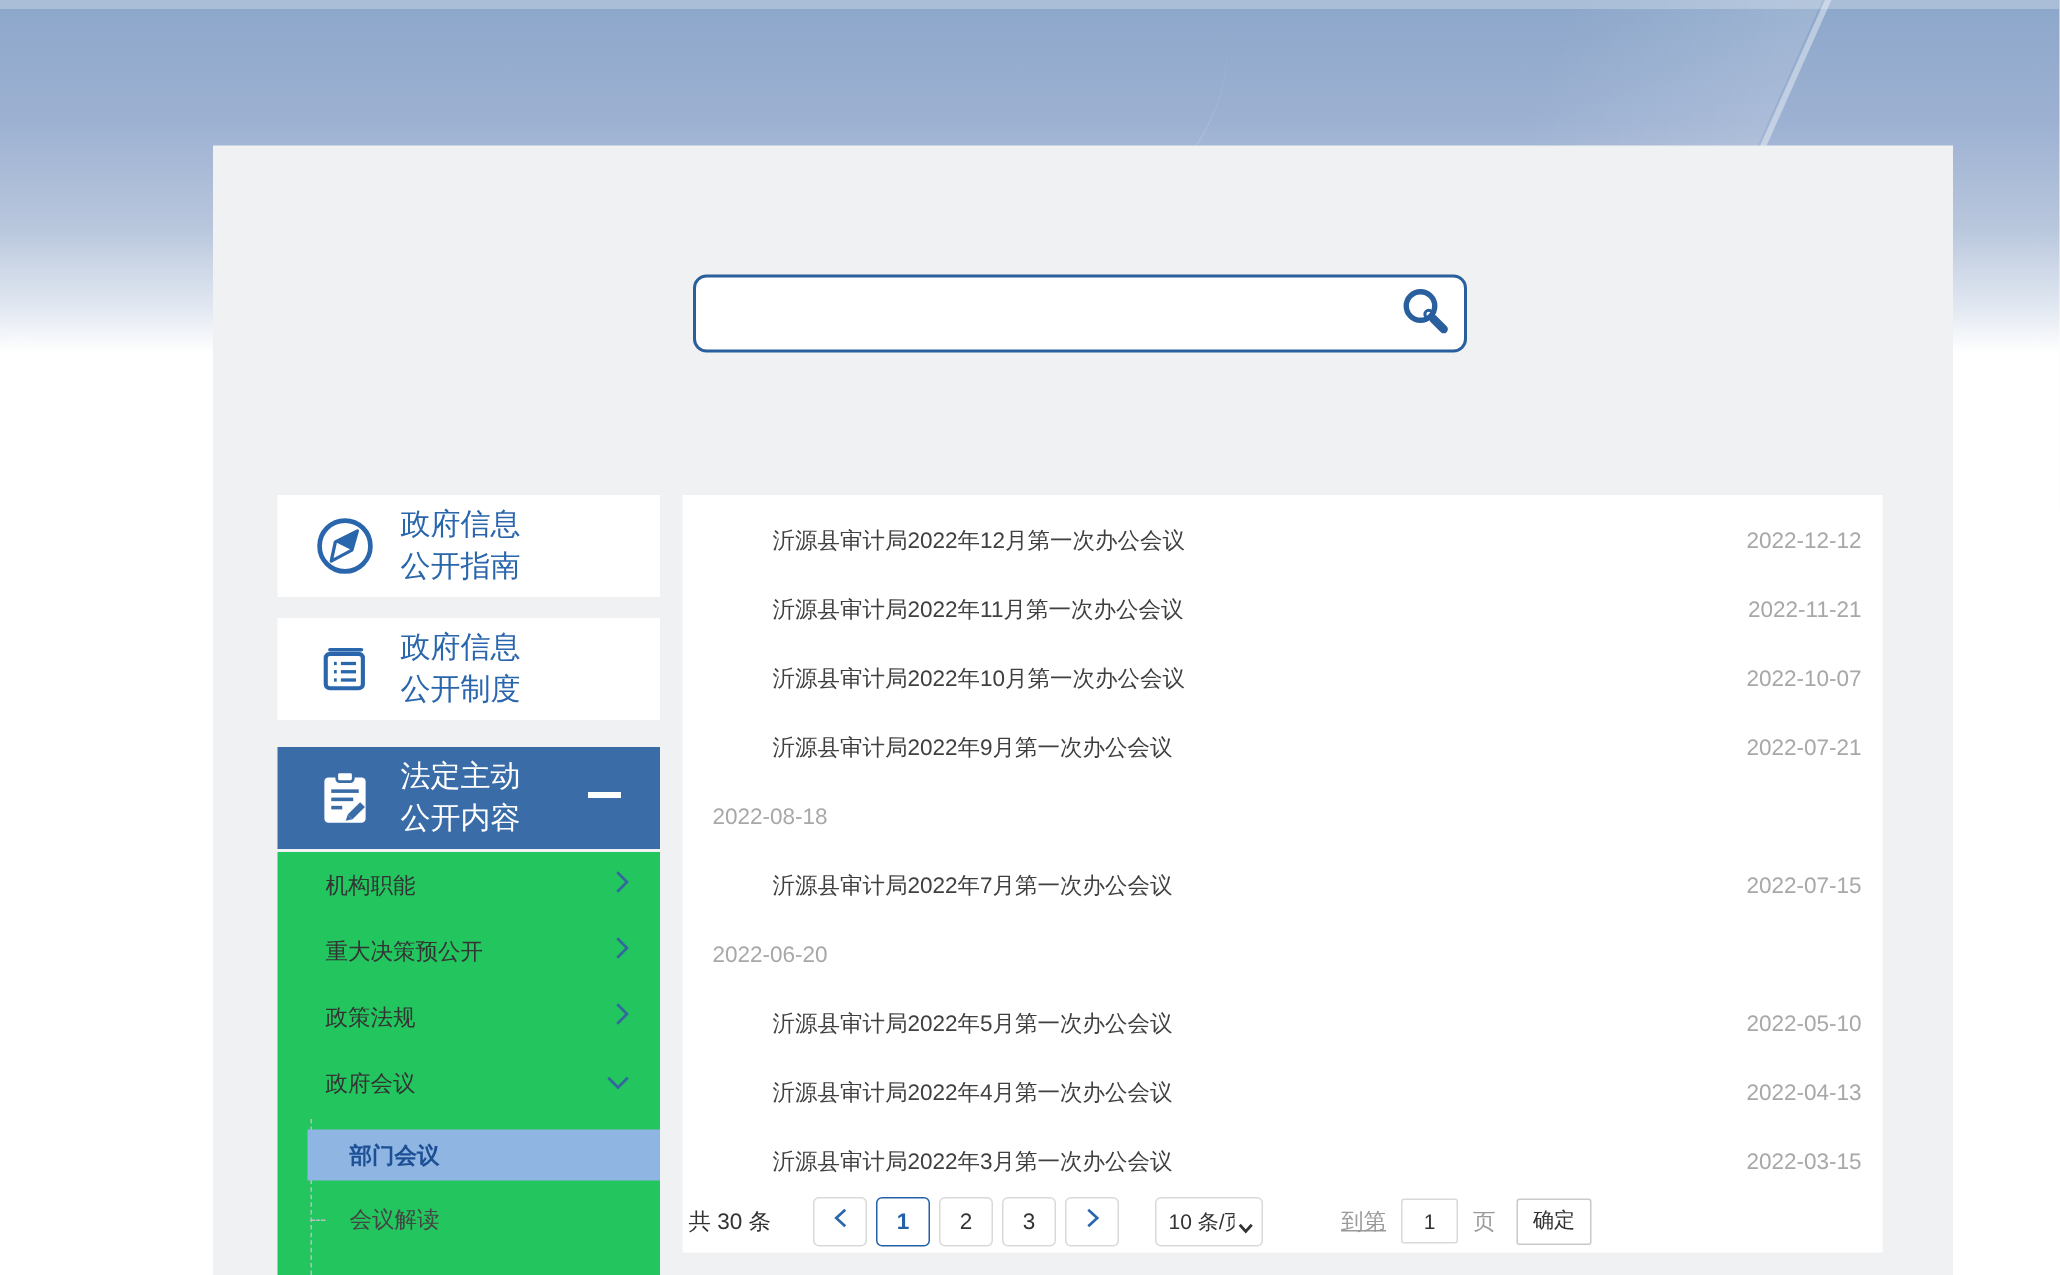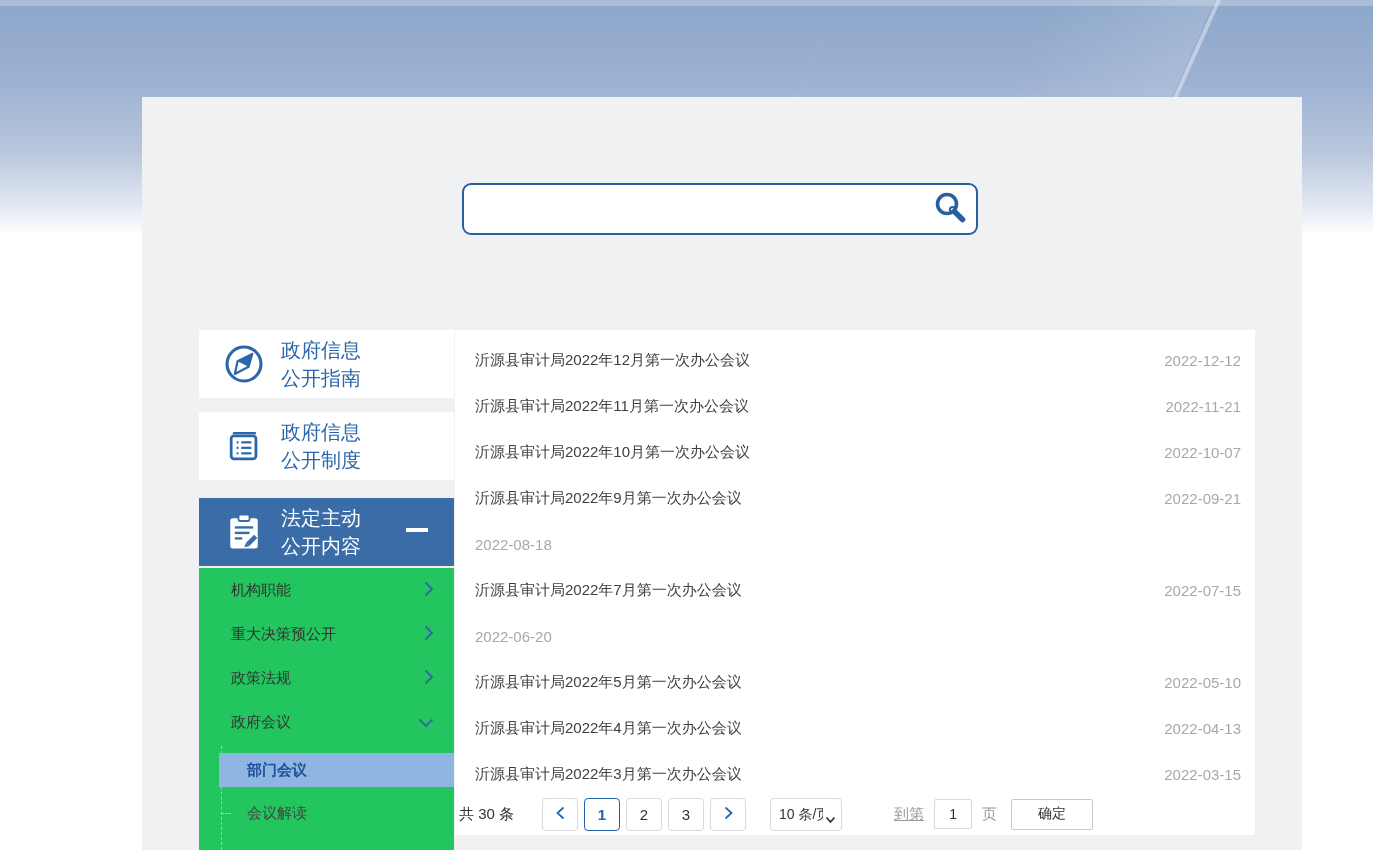--- a/index.html
+++ b/index.html
@@ -26,21 +26,21 @@
 
   
   .searchbox { position:absolute; left:320px; top:86px; width:516px; height:52px;
     background:#fff; border:2px solid #2a5f9e; border-radius:9px; display:flex; align-items:center; }
   .searchbox input { flex:1; height:100%; border:none; outline:none; background:transparent;
     font-size:16px; padding:0 14px; color:#333; }
   .search-btn { width:44px; height:44px; border:none; background:transparent; cursor:pointer;
     display:flex; align-items:center; justify-content:center; margin-right:4px; }
 
   
-  .sidebar { position:absolute; left:57px; top:233px; width:305px; height:520px; }
+  .sidebar { position:absolute; left:43px; top:233px; width:305px; height:520px; }
   .side-card { position:absolute; left:0; width:255px; height:68px; background:#fff;
     display:flex; align-items:center; cursor:pointer; }
   .side-card .icn { width:46px; margin-left:22px; display:flex; align-items:center; justify-content:center; }
   .side-card .txt { margin-left:14px; font-size:20px; line-height:28px; color:#2a66ac; }
   .side-card.active { background:#3a6ca8; }
   .side-card.active .txt { color:#fff; }
   .side-card .minus { position:absolute; right:26px; top:30px; width:22px; height:4px; background:#fff; }
 
   .side-menu { position:absolute; left:0; top:238px; width:255px; height:282px; background:#22c55e; }
   .menu-row { height:44px; display:flex; align-items:center; justify-content:space-between;
@@ -54,21 +54,21 @@
     font-size:15px; font-weight:bold; color:#1c4f94; z-index:2; cursor:pointer; }
   .sub-item { position:absolute; left:20px; top:228px; width:235px; height:34px;
     display:flex; align-items:center; padding-left:28px; font-size:15px; color:#444;
     z-index:2; cursor:pointer; }
 
   
   .listpanel { position:absolute; left:313px; top:233px; width:800px; height:505px;
     background:#fff; padding-top:7px; }
   .row { height:46px; display:flex; align-items:center; justify-content:space-between;
     padding:0 14px 0 20px; cursor:pointer; }
-  .row .t { font-size:15px; color:#404040; }
+  .row .t { font-size:15px; color:#404040;margin-left:40px; }
   .row .d { font-size:15px; color:#a8a8a8; }
 
   
   .pager { position:absolute; left:2px; top:466px; width:796px; height:36px;
     display:flex; align-items:center; font-size:15px; color:#333; }
   .pager .total { margin-left:2px; }
   .pg-btn { width:36px; height:33px; border:1px solid #d9d9d9; border-radius:4px; background:#fff;
     display:flex; align-items:center; justify-content:center; font-size:15px; color:#333;
     cursor:pointer; margin-right:6px; }
   .pg-btn.active { border:1px solid #2260a8; color:#2260a8; font-weight:bold; }
@@ -76,21 +76,21 @@
   .sel-wrap { position:relative; margin-left:18px; }
   .sel-wrap select { width:72px; height:33px; border:1px solid #d9d9d9; border-radius:4px;
     background:#fff; font-size:14px; color:#333; padding:0 18px 0 8px;
     -webkit-appearance:none; appearance:none; cursor:pointer;
     font-family:"Liberation Sans","DejaVu Sans",sans-serif; }
   .sel-wrap .car { position:absolute; right:6px; top:12px; pointer-events:none; }
   .goto { margin-left:52px; color:#9a9a9a;text-decoration:underline; }
   .goto-input { width:38px; height:30px; border:1px solid #d9d9d9; border-radius:2px;
     text-align:center; font-size:14px; color:#333; margin:0 10px; outline:none; }
   .goto-suffix { color:#9a9a9a; }
-  .confirm-btn { margin-left:14px; height:31px; padding:0 26px; background:#fff;
+  .confirm-btn { margin-left:14px; height:31px; padding:0 10px; background:#fff;
     border:1px solid #c9c9c9; border-radius:2px; font-size:14px; color:#333; cursor:pointer;
     font-family:"Liberation Sans","DejaVu Sans",sans-serif; }
 </style>
 </head>
 <body>
 
 <div class="hero">
   <div class="topline"></div>
   <div class="streak-b"></div>
   <div class="streak-a"></div>
@@ -220,21 +220,21 @@
     <div class="row">
       <span class="t">沂源县审计局2022年11月第一次办公会议</span>
       <span class="d">2022-11-21</span>
     </div>
     <div class="row">
       <span class="t">沂源县审计局2022年10月第一次办公会议</span>
       <span class="d">2022-10-07</span>
     </div>
     <div class="row">
       <span class="t">沂源县审计局2022年9月第一次办公会议</span>
-      <span class="d">2022-09-21</span>
+      <span class="d">2022-07-21</span>
     </div>
     <div class="row">
       <span class="d">2022-08-18</span>
     </div>
     <div class="row">
       <span class="t">沂源县审计局2022年7月第一次办公会议</span>
       <span class="d">2022-07-15</span>
     </div>
     <div class="row">
       <span class="d">2022-06-20</span>

